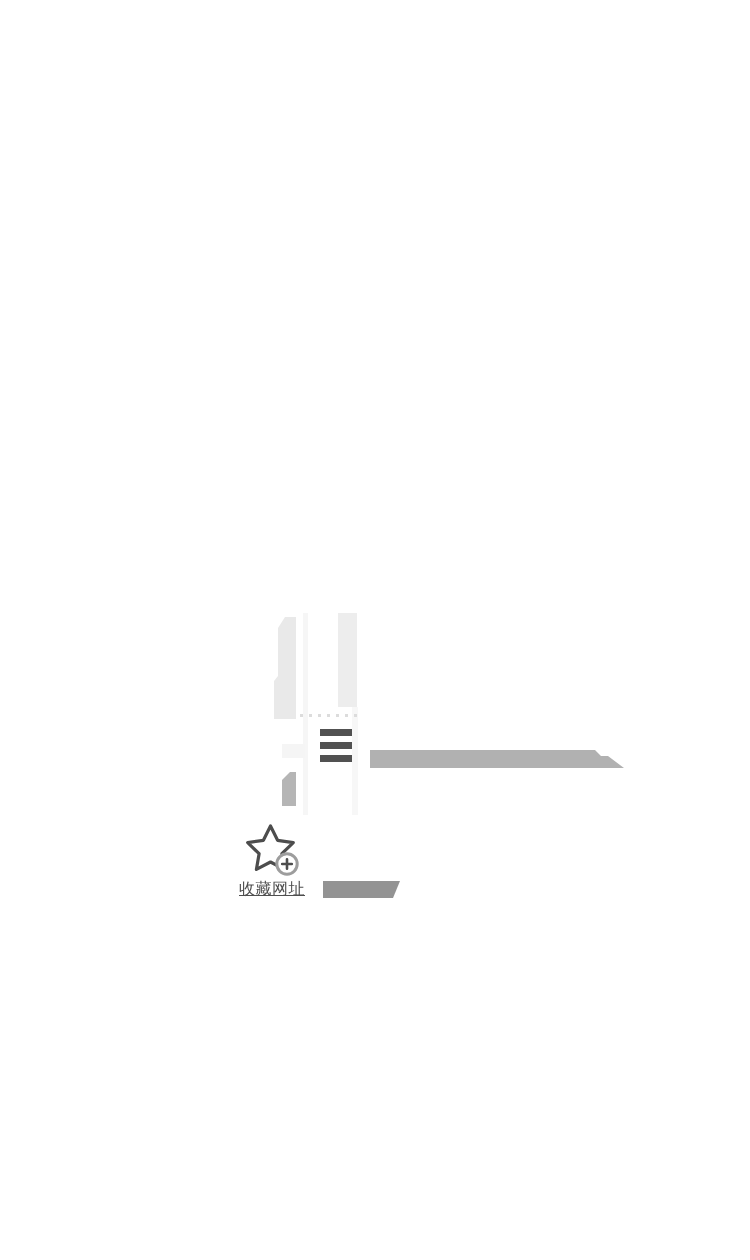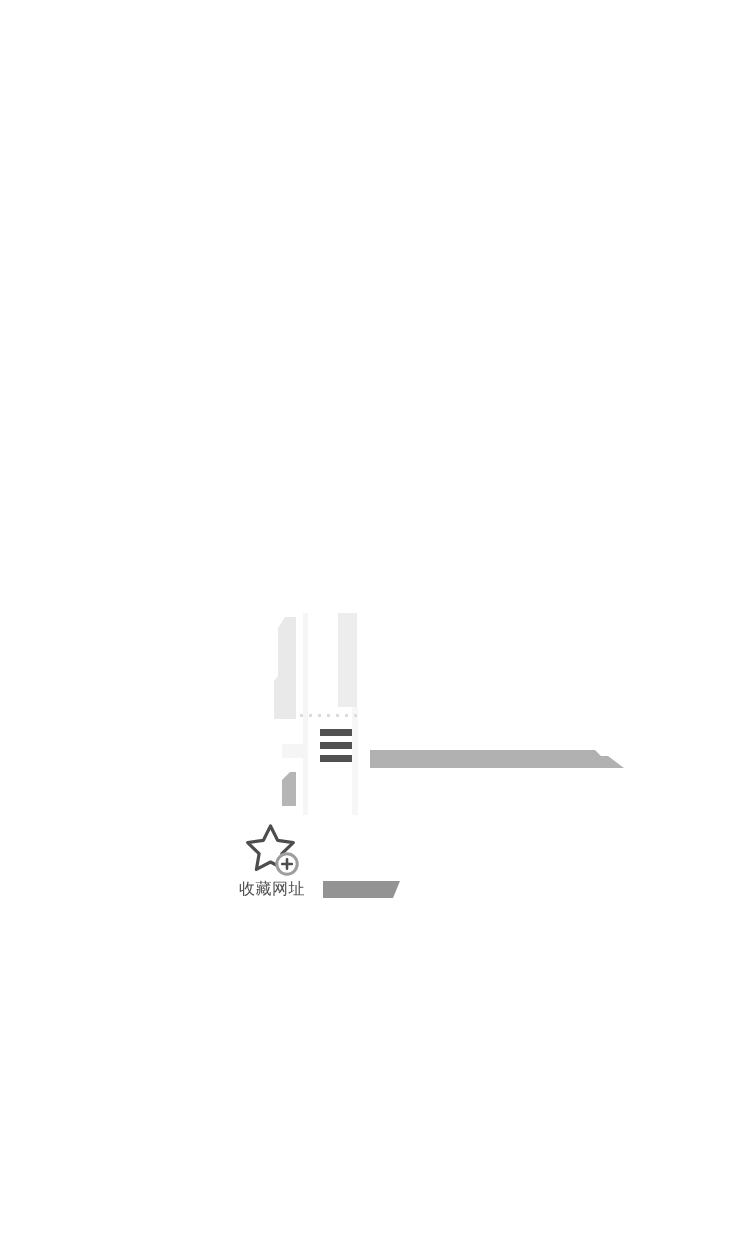--- a/index.html
+++ b/index.html
@@ -38,21 +38,21 @@
 
   
   .small-bar{left:323px;top:881px;width:77px;height:17px;
     clip-path:polygon(0 0,77px 0,70px 17px,0 17px);}
 
   
   .bookmark{left:236px;top:820px;width:72px;height:80px;cursor:pointer;}
   .bookmark svg{position:absolute;left:0;top:0;}
   .bookmark-label{position:absolute;left:0;top:60px;width:72px;
     text-align:center;font-size:16px;line-height:18px;letter-spacing:0.5px;
-    white-space:nowrap;}
+    white-space:nowrap;text-decoration:underline;}
 </style>
 </head>
 <body>
 
 <div class="abs strip-a" style="background: rgb(233, 233, 233);"></div>
 <div class="abs strip-b" style="background: rgb(246, 246, 246);"></div>
 <div class="abs strip-c" style="background: rgb(237, 237, 237);"></div>
 <div class="abs strip-d" style="background: rgb(247, 247, 247);"></div>
 <div class="abs pale-band" style="background: rgb(245, 245, 245);"></div>
 <div class="abs faint-text-row"></div>

